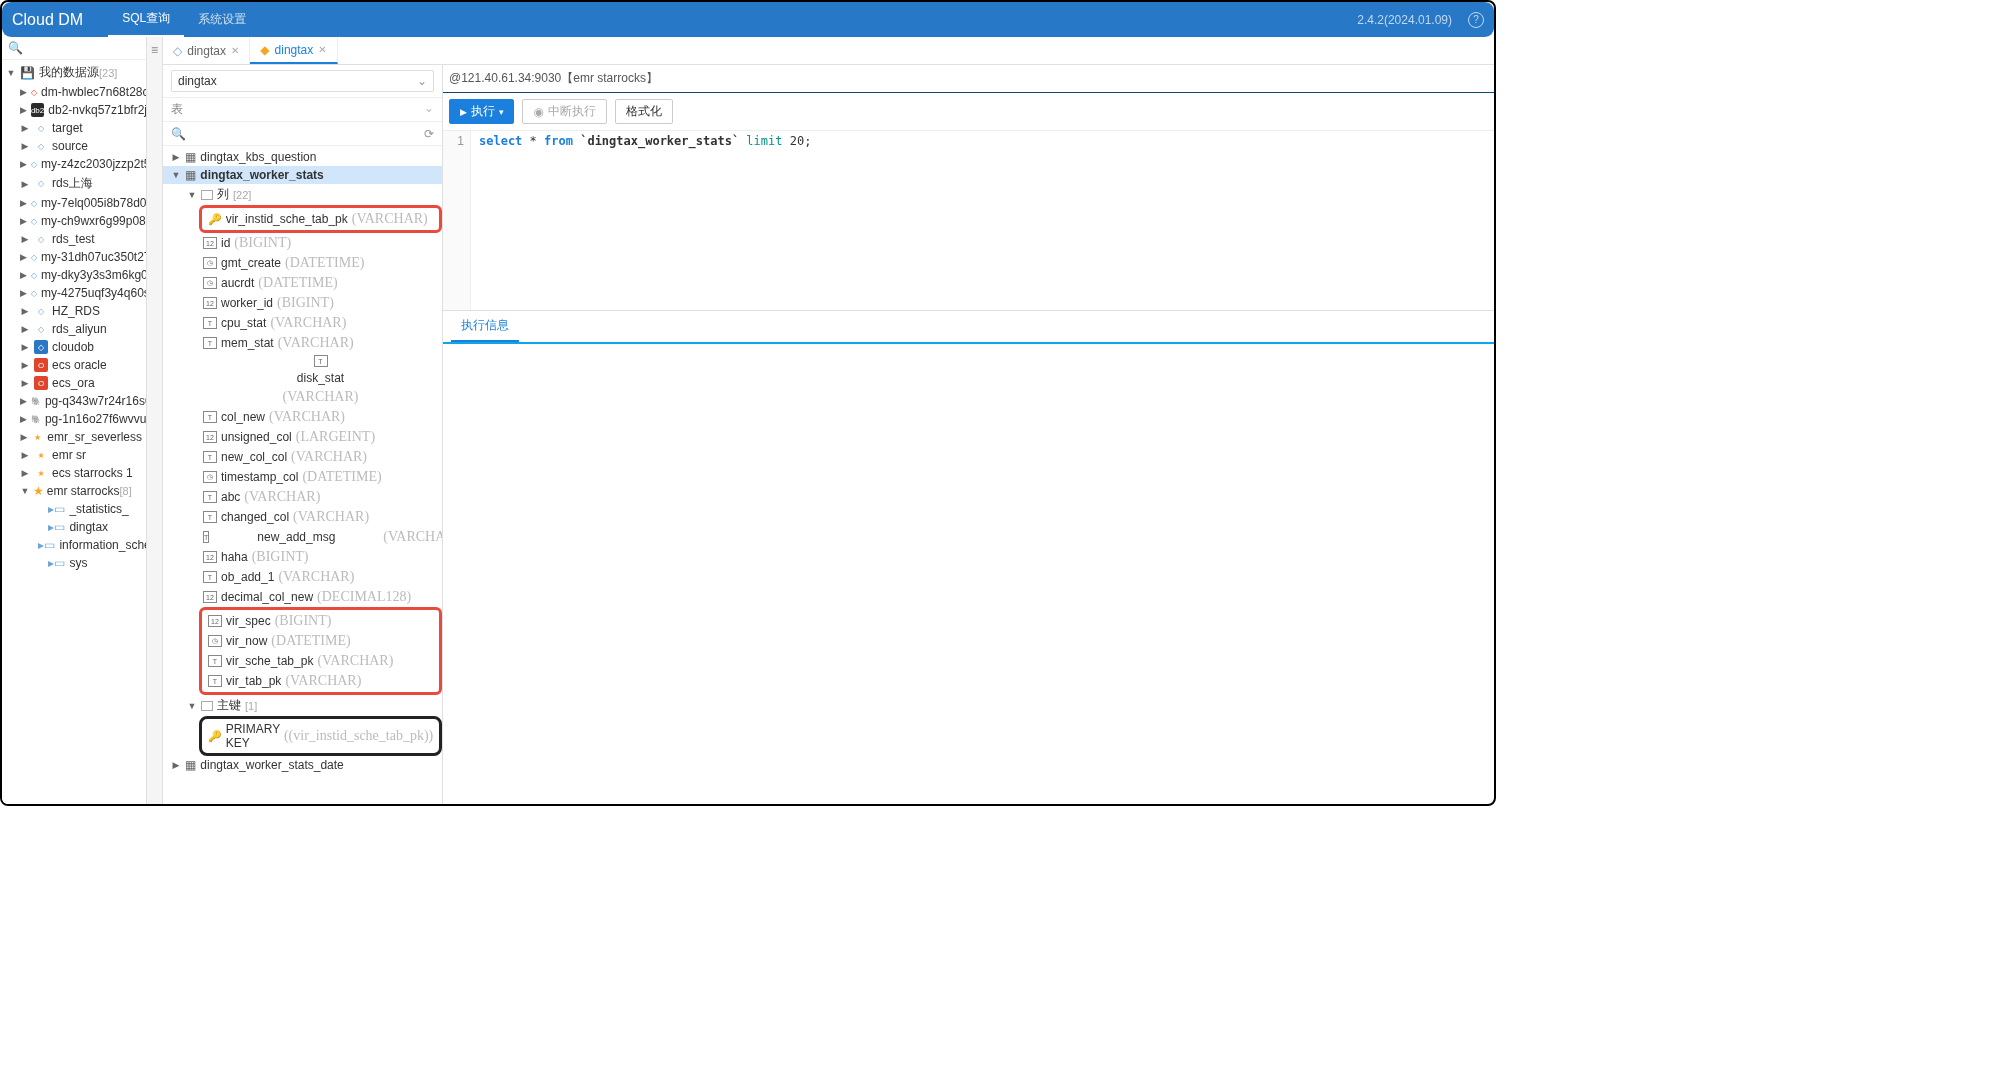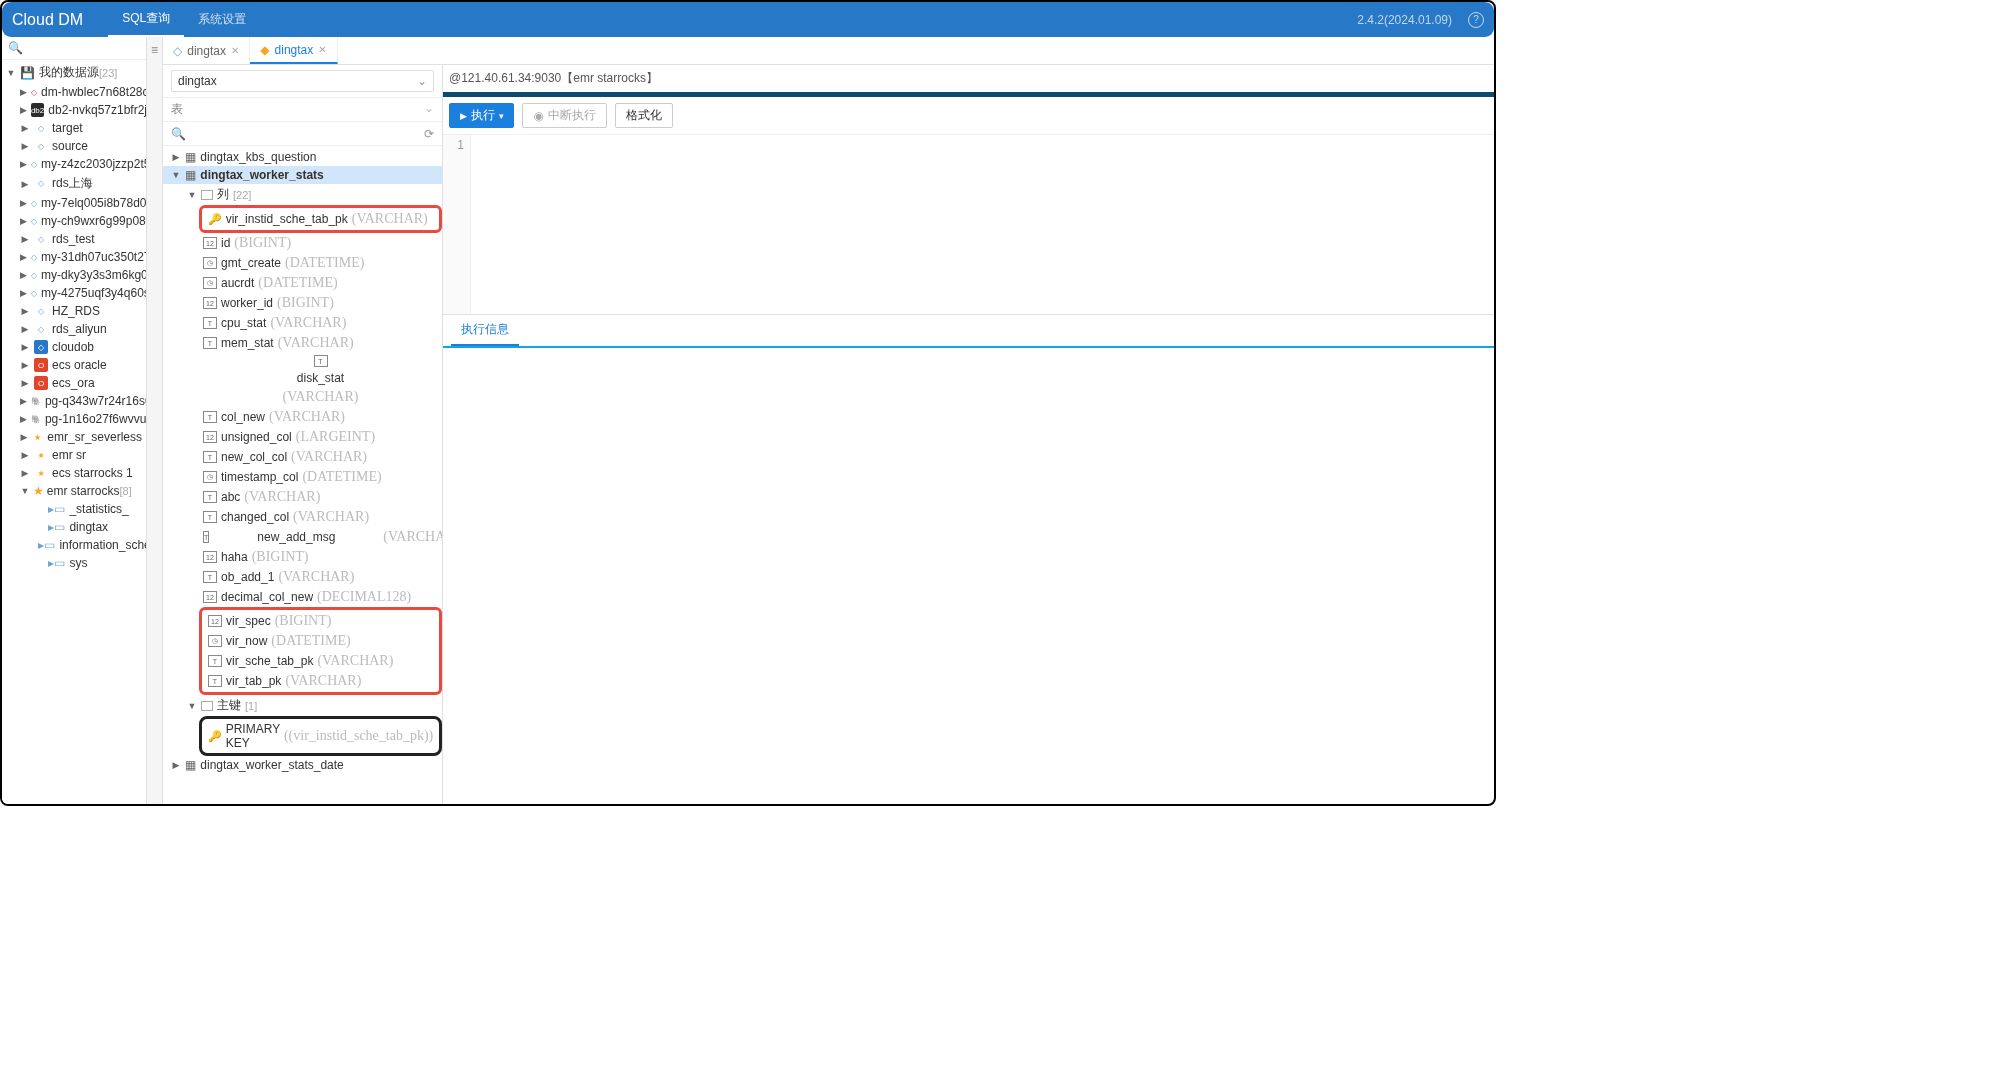--- a/index.html
+++ b/index.html
@@ -82,21 +82,21 @@
 .col-icon { width:14px; height:12px; border:1px solid #888; display:inline-flex; align-items:center; justify-content:center; font-size:7px; color:#666; background:#fff;}
 .key-icon { color:#f0a500; font-size:11px;}
 .tbl-icon { color:#666; }
 .type { color:#bbb; font-size:14px;font-family:Liberation Serif, serif;}
 .folder-icon { width:12px; height:10px; background:#fff; border:1px solid #aaa; display:inline-block;}
 
 .hl-red { border:3px solid #e84a3d; border-radius:6px; padding:1px 2px; }
 .hl-black { border:3px solid #222; border-radius:8px; padding:1px 2px; }
 
 .main { flex:1; display:flex; flex-direction:column; }
-.conn-row { padding:5px 6px; border-bottom:5px solid #0c4a6e; color:#555;}
+.conn-row { padding:5px 6px; border-bottom:1px solid #0c4a6e; color:#555;}
 .toolbar { display:flex; gap:8px; padding:6px; border-bottom:1px solid #eee;}
 .btn { border:1px solid #ccc; padding:3px 10px; border-radius:2px; background:#fff; cursor:pointer; font-size:12px; display:flex; align-items:center; gap:4px;}
 .btn.primary { background:#1b7fdd; border-color:#1b7fdd; color:#fff; }
 .btn .chev { font-size:9px;}
 .btn.disabled { color:#aaa; }
 .btn .play { font-size:9px;}
 
 .editor { flex:0 0 180px; border-bottom:1px solid #e0e0e0; display:flex;}
 .gutter { width:28px; background:#fafafa; text-align:right; padding:3px 6px; color:#999; border-right:1px solid #eee;}
 .code { padding:3px 8px; font-family: Consolas, monospace; font-size:12px;}
@@ -493,20 +493,23 @@
           <div class="btn disabled">
             <span>◉</span>
             <span>中断执行</span>
           </div>
           <div class="btn">
             <span>格式化</span>
           </div>
         </div>
         <div class="editor">
           <div class="gutter"><span>1</span></div>
+          <div class="code">
+            <span class="kw-blue">select</span><span> * </span><span class="kw-blue">from</span><b> `dingtax_worker_stats` </b><span class="kw-cyan">limit</span><span> 20</span><span>;</span>
+          </div>
         </div>
         <div class="result-tabs">
           <span class="result-tab active">执行信息</span>
         </div>
         <div style="flex:1;"></div>
       </div>
     </div>
   </div>
 
 </div>

